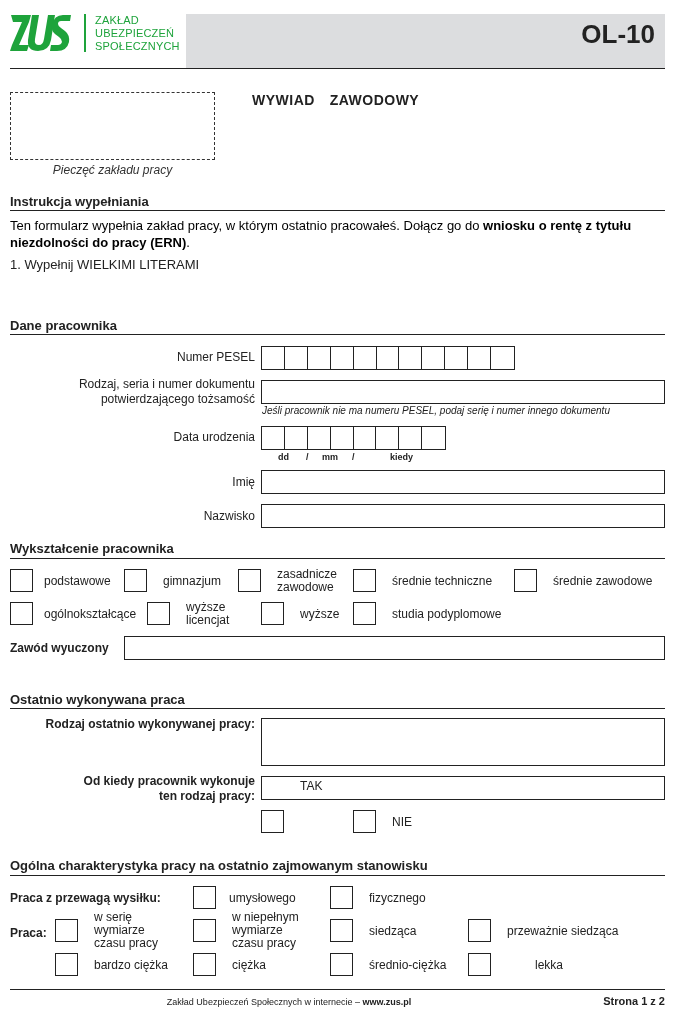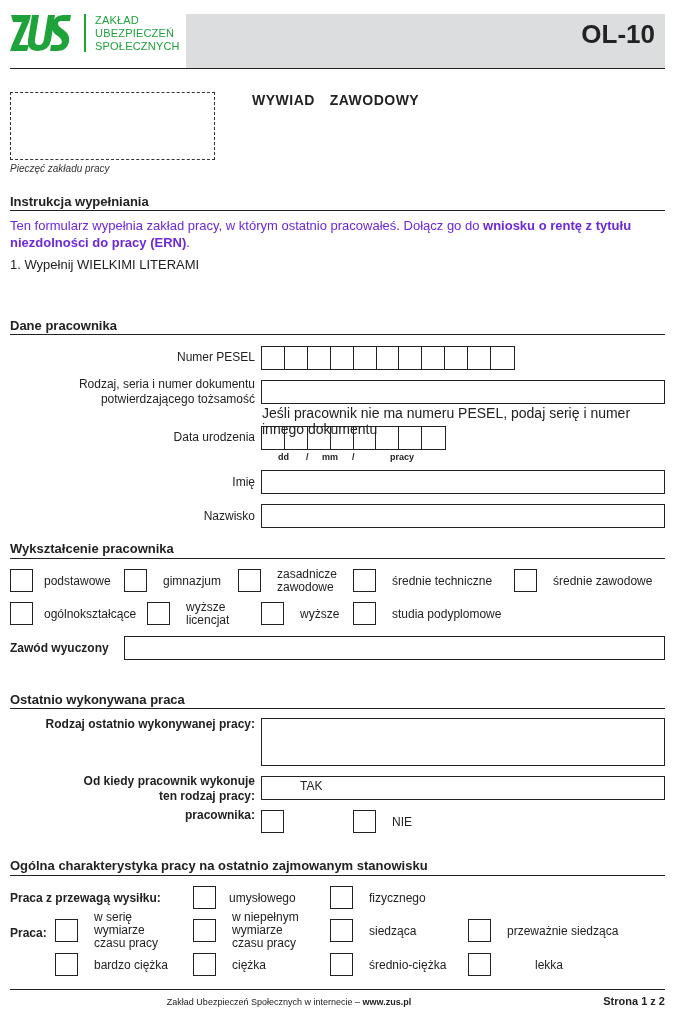--- a/index.html
+++ b/index.html
@@ -6,34 +6,34 @@
   body { width: 675px; height: 1013px; position: relative; overflow: hidden;
          font-family: "Liberation Sans", sans-serif; color: #222; }
   .abs { position: absolute; }
   .logo-zus { left: 10px; top: 13px; width: 62px; height: 40px; }
   .logo-bar { left: 84px; top: 14px; width: 2px; height: 38px; background: #1ea33b; }
   .logo-text { left: 95px; top: 14px; font-size: 11px; line-height: 13px; color: #1ea33b; font-weight: normal; letter-spacing: 0.2px; }
   .header-gray { left: 186px; top: 14px; width: 479px; height: 55px; background: #dcdddf; }
   .form-code { right: 20px; top: 19px; font-size: 26px; font-weight: bold; color: #222; }
   .header-line { left: 10px; top: 68px; width: 655px; height: 1px; background: #222; }
   .stamp { left: 10px; top: 92px; width: 205px; height: 68px; border: 1px dashed #333; box-sizing: border-box; }
-  .stamp-caption { left: 10px; top: 163px; width: 205px; text-align: left; font-size: 10px; font-style: italic; color: #333; }
+  .stamp-caption { left: 10px; top: 163px; width: 205px; text-align: center; font-size: 12px; font-style: italic; color: #333; }
   .doc-title { left: 252px; top: 92px; font-size: 14px; font-weight: bold; letter-spacing: 0.5px; color: #222; word-spacing: 3px; }
   .section-title { left: 10px; font-size: 13px; font-weight: bold; color: #222; }
   .section-line { left: 10px; width: 655px; height: 1px; background: #222; }
-  .para { left: 10px; top: 217px; width: 640px; font-size: 13px; line-height: 17px; color: #6d28d9; }
+  .para { left: 10px; top: 217px; width: 640px; font-size: 13px; line-height: 17px; color: #000000; }
   .para b { font-weight: bold; }
   .list { left: 10px; top: 257px; font-size: 13px; line-height: 15px; color: #222; }
   .lbl { font-size: 12px; color: #222; text-align: right; }
   .lbl-r { right: 420px; }
   .field { border: 1px solid #222; box-sizing: border-box; background: #fff; }
   .cells { display: flex; border: 1px solid #222; box-sizing: border-box; }
   .cells .cell { width: 23px; height: 100%; border-right: 1px solid #222; box-sizing: border-box; }
   .cells .cell:last-child { border-right: none; }
-  .hint { font-size: 14px; color: #222; }
+  .hint { font-size: 10px; font-style: italic; color: #222; }
   .date-hint { font-size: 9px; font-weight: bold; color: #222; }
   .cb { width: 23px; height: 23px; border: 1px solid #222; box-sizing: border-box; background: #fff; }
   .opt { font-size: 12px; color: #222; line-height: 13px; }
   .bold-lbl { font-size: 12px; font-weight: bold; color: #222; }
   .footer-line { left: 10px; top: 989px; width: 655px; height: 1px; background: #222; }
   .footer-text { left: 0; width: 578px; text-align: center; top: 997px; font-size: 9px; color: #222; }
   .footer-text b { font-weight: bold; }
   .page-no { right: 10px; top: 995px; font-size: 11px; font-weight: bold; color: #222; }
 </style>
 </head>
@@ -101,21 +101,21 @@
   <div class="cell"></div>
   <div class="cell"></div>
   <div class="cell"></div>
   <div class="cell"></div>
   <div class="cell"></div>
 </div>
 <div class="abs date-hint" style="left:278px; top:452px;">dd</div>
 <div class="abs date-hint" style="left:306px; top:452px;">/</div>
 <div class="abs date-hint" style="left:322px; top:452px;">mm</div>
 <div class="abs date-hint" style="left:352px; top:452px;">/</div>
-<div class="abs date-hint" style="left:390px; top:452px;">pracy</div>
+<div class="abs date-hint" style="left:390px; top:452px;">kiedy</div>
 
 <div class="abs lbl lbl-r" style="top:475px;">Imię</div>
 <div class="abs field" style="left:261px; top:470px; width:404px; height:24px;"></div>
 
 <div class="abs lbl lbl-r" style="top:509px;">Nazwisko</div>
 <div class="abs field" style="left:261px; top:504px; width:404px; height:24px;"></div>
 
 <div class="abs section-title" style="top:541px;">Wykształcenie pracownika</div>
 <div class="abs section-line" style="top:558px;"></div>
 
@@ -154,21 +154,20 @@
 <div class="abs bold-lbl lbl-r" style="top:717px; text-align:right;">Rodzaj ostatnio wykonywanej pracy:</div>
 <div class="abs field" style="left:261px; top:718px; width:404px; height:48px;"></div>
 
 <div class="abs bold-lbl lbl-r" style="top:774px; text-align:right; line-height:15px;">
   <div>Od kiedy pracownik wykonuje</div>
   <div>ten rodzaj pracy:</div>
 </div>
 <div class="abs field" style="left:261px; top:776px; width:404px; height:24px;"></div>
 
 <div class="abs bold-lbl lbl-r" style="top:808px; text-align:right; line-height:15px;">
-  <div>pracownika:</div>
 </div>
 <div class="abs cb" style="left:261px; top:810px;"></div>
 <div class="abs opt" style="left:300px; top:780px;">TAK</div>
 <div class="abs cb" style="left:353px; top:810px;"></div>
 <div class="abs opt" style="left:392px; top:816px;">NIE</div>
 
 <div class="abs section-title" style="top:858px;">Ogólna charakterystyka pracy na ostatnio zajmowanym stanowisku</div>
 <div class="abs section-line" style="top:875px;"></div>
 
 <div class="abs bold-lbl" style="left:10px; top:891px;">Praca z przewagą wysiłku:</div>

